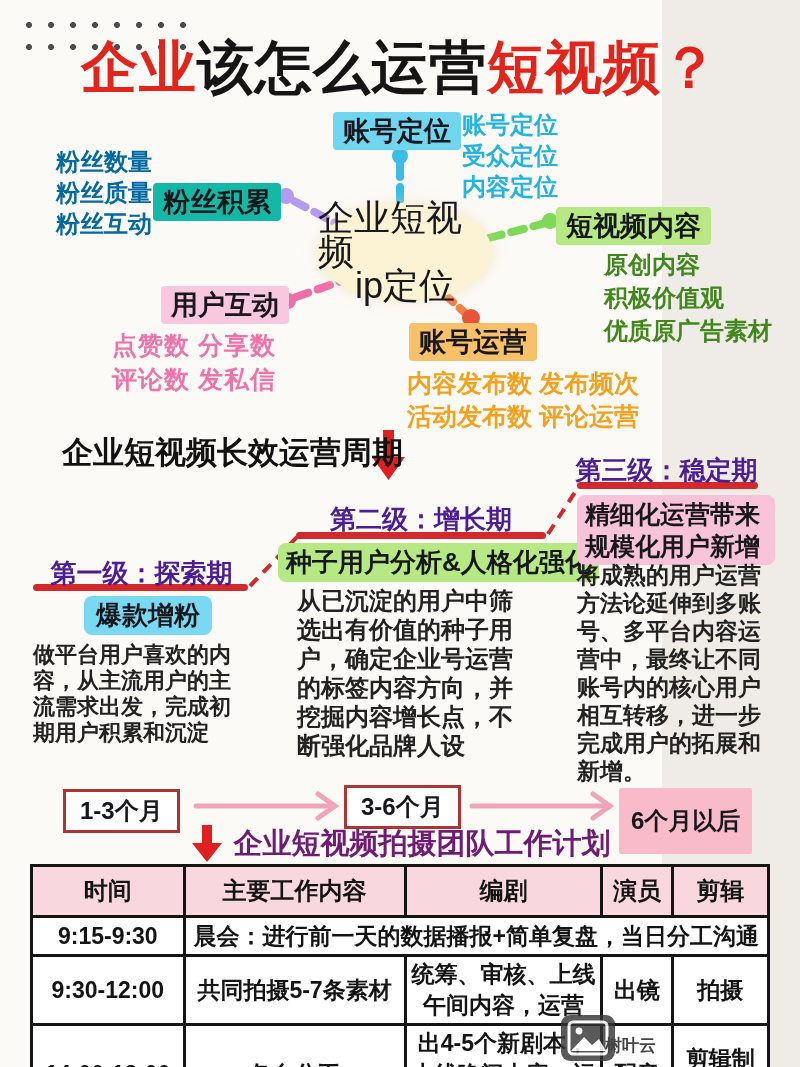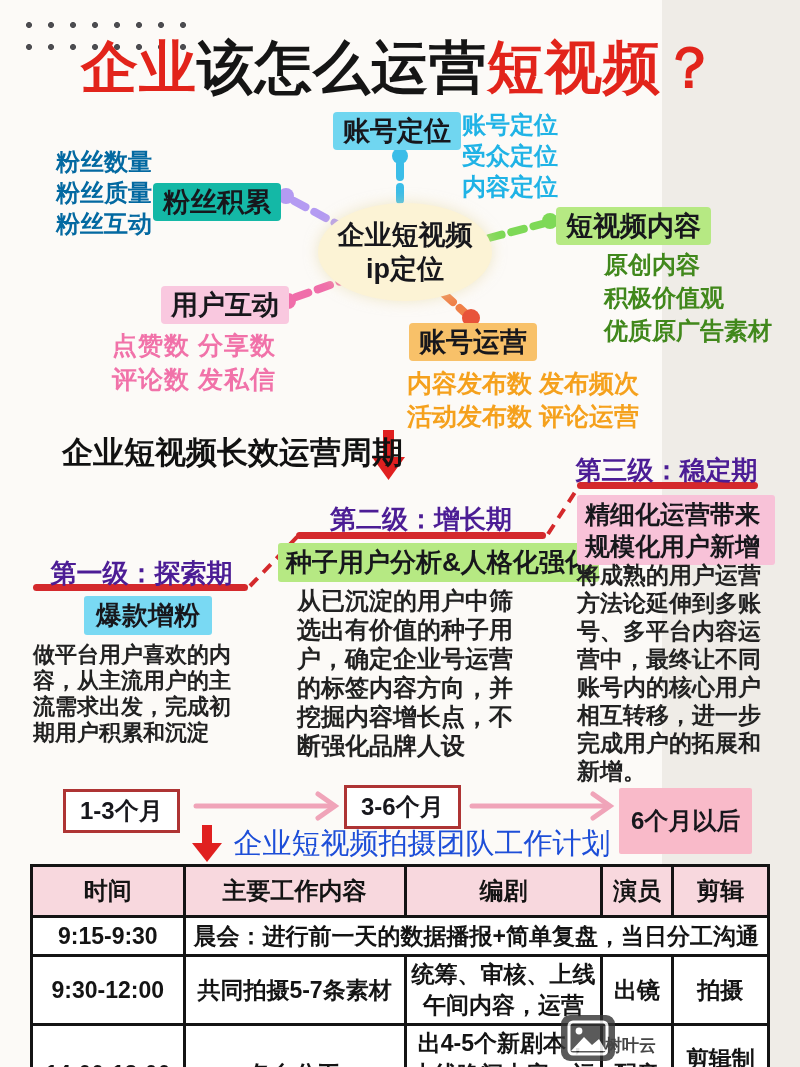--- a/index.html
+++ b/index.html
@@ -35,59 +35,59 @@
   }
   .n-blue{background:#70d6f0;}
   .n-purple{background:#14b8a6;margin-top:16px;}
   .n-green{background:#b6e983;}
   .n-pink{background:#f9c8df;}
   .n-orange{background:#f8c169;}
 
   .center-node{
     left:318px;top:203px;width:174px;height:98px;border-radius:50%;
     background:#fcf3d5;display:flex;flex-direction:column;align-items:center;justify-content:center;
-    font-size:27px;font-weight:700;color:#17171c;line-height:34px;
+    font-size:36px;font-weight:400;color:#17171c;line-height:34px;
     box-shadow:0 0 14px rgba(230,215,160,.55);
   }
 
   .sub{font-weight:800;white-space:nowrap;}
   .sub span{display:block;}
   .sub-blue{left:462px;top:109px;font-size:24px;line-height:31px;color:#1fb3e6;}
   .sub-purple{left:56px;top:146px;font-size:24px;line-height:31px;color:#0369a1;}
   .sub-green{left:604px;top:248px;font-size:24px;line-height:33px;color:#41881c;}
   .sub-pink{left:112px;top:328px;font-size:25px;line-height:34px;color:#f172a9;letter-spacing:1px;}
   .sub-orange{left:407px;top:367px;font-size:25px;line-height:33px;color:#f5a11d;}
 
   
   .lc-title{left:62px;top:432px;font-size:31px;font-weight:900;color:#111;white-space:nowrap;}
   .stage-header{font-size:26px;font-weight:900;color:#4c1d95;text-align:center;white-space:nowrap;}
   .sh-1{left:35px;top:556px;width:213px;}
   .sh-2{left:296px;top:502px;width:250px;}
   .sh-3{left:575px;top:453px;width:183px;}
 
-  .hl{font-weight:900;color:#17171c;border-radius:3px;}
+  .hl{font-weight:900;color:#17171c;border-radius:8px;}
   .hl-1{left:84px;top:596px;padding:2px 12px;font-size:26px;background:#79d9f3;white-space:nowrap;}
   .hl-2{left:278px;top:543px;padding:2px 8px;font-size:26px;background:#b6e983;white-space:nowrap;}
   .hl-3{left:577px;top:495px;padding:3px 8px;font-size:25px;line-height:32px;background:#f8c2d8;width:182px;}
 
   .stage-body{font-weight:800;color:#222;}
   .sb-1{left:33px;top:642px;width:208px;font-size:22px;line-height:26px;}
   .sb-2{left:297px;top:586px;width:222px;font-size:24px;line-height:29px;}
   .sb-3{left:577px;top:561px;width:196px;font-size:23px;line-height:28px;}
 
   
   .tl-box{font-size:24px;font-weight:900;color:#17171c;white-space:nowrap;}
   .tl-border{border:3px solid #ae3434;background:#fff;padding:3px 14px;}
   .tl-1{left:63px;top:789px;}
   .tl-2{left:344px;top:785px;}
   .tl-3{left:619px;top:788px;background:#f9bac9;padding:17px 12px;border-radius:2px;}
 
   
   .plan-title-row{left:0;top:824px;width:800px;display:flex;align-items:center;justify-content:center;gap:10px;}
-  .plan-title{font-size:29px;font-weight:400;color:#1d4ed8;white-space:nowrap;}
+  .plan-title{font-size:29px;font-weight:700;color:#701a75;white-space:nowrap;}
 
   table.plan{
     position:absolute;left:30px;top:864px;width:740px;
     border-collapse:collapse;background:#fff;
     table-layout:fixed;
   }
   table.plan th,table.plan td{
     border:3px solid #141414;text-align:center;vertical-align:middle;
     color:#141414;padding:2px 4px;overflow:hidden;
   }

